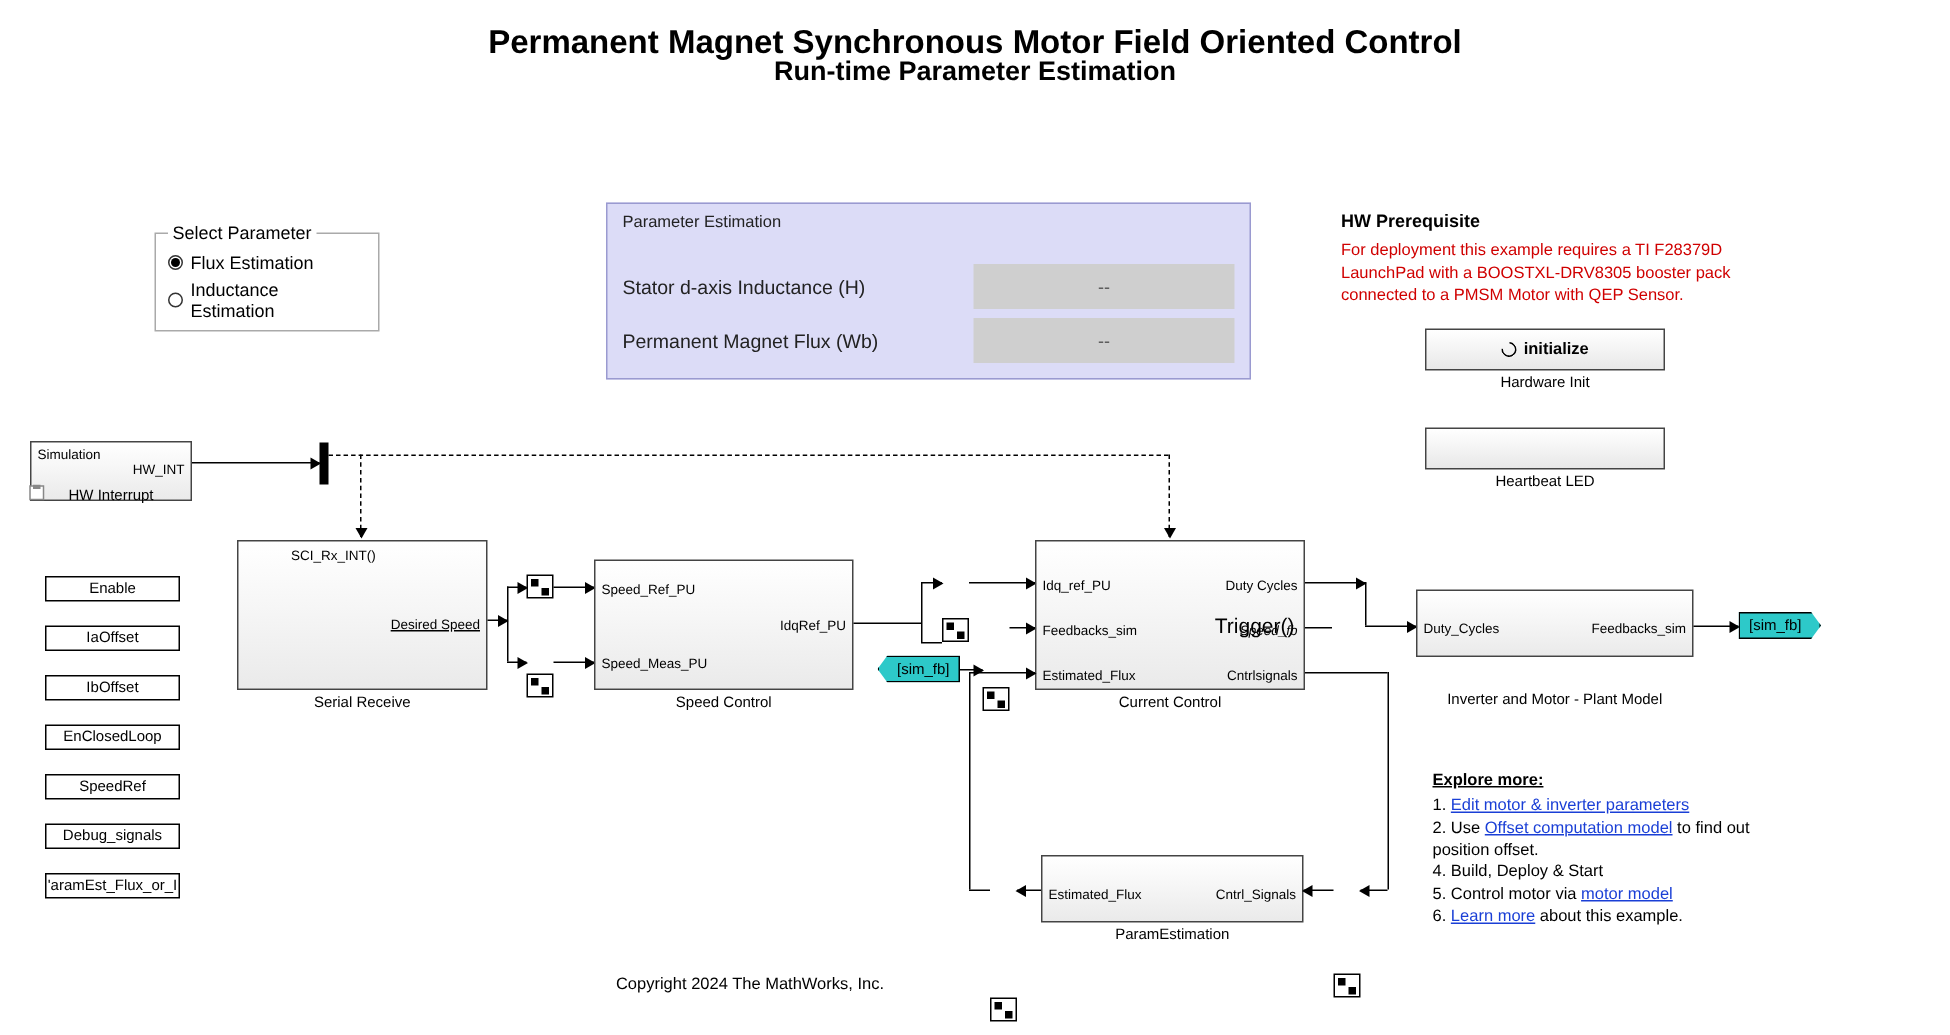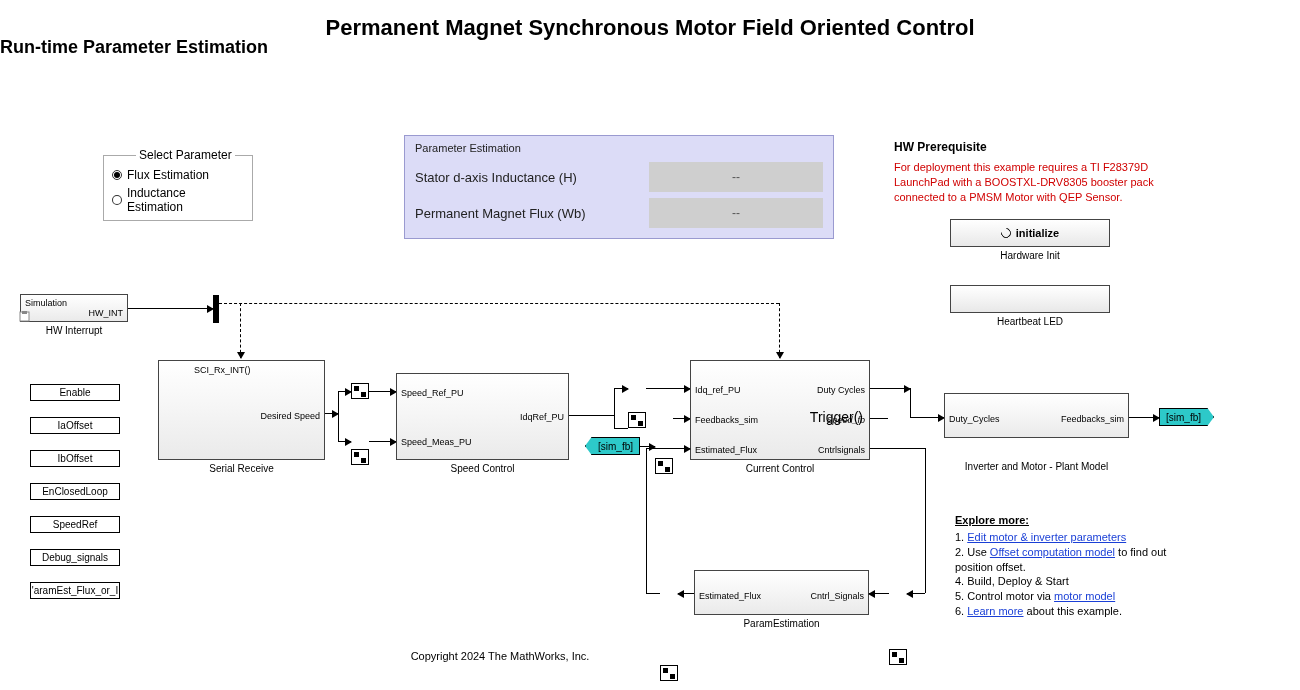--- a/index.html
+++ b/index.html
@@ -1,35 +1,35 @@
 <!DOCTYPE html>
 <html><head>
 <meta charset="utf-8">
 <style>
   * { box-sizing: border-box; margin: 0; padding: 0; }
   html, body { width: 1300px; height: 690px; background: #fff; font-family: Arial, Helvetica, sans-serif; position: relative; overflow: hidden; }
   .abs { position: absolute; }
   .title-main { font-size: 22px; font-weight: bold; text-align: center; width: 100%; color: #000; }
-  .title-sub { font-size: 18px; font-weight: bold; width: 100%; color: #000; }
+  .title-sub { font-size: 18px; font-weight: bold; text-align: center; width: 100%; color: #000; }
 
   .radio-panel {
     border: 1px solid #aaa; padding: 4px 8px 6px 8px; font-size: 12px;
     width: 150px;
   }
-  .radio-panel .legend { position: relative; top: -12px; background: #fff; padding: 0 3px; display: inline-block; margin-left: 24px; }
+  .radio-panel .legend { position: relative; top: -12px; background: #fff; padding: 0 3px; display: inline-block; }
   .radio-row { display:flex; align-items:center; gap:5px; margin-top:-6px; }
   .radio-row + .radio-row { margin-top: 4px; }
   .radio-outer { width:10px; height:10px; border:1px solid #333; border-radius:50%; display:inline-flex; align-items:center; justify-content:center; }
   .radio-inner { width:6px; height:6px; background:#000; border-radius:50%; }
 
   .pe-panel {
     background: #dcdcf7; border: 1px solid #9a9ad0; padding: 6px 10px 10px 10px;
     font-size: 11px; color: #222;
   }
-  .pe-panel .pe-title { margin-bottom: 8px; font-size: 11px; }
+  .pe-panel .pe-title { margin-bottom: 22px; font-size: 11px; }
   .pe-row { display:flex; align-items:center; height: 30px; margin-top: 6px; gap: 24px; }
   .pe-label { width: 210px; font-size: 13px; }
   .pe-value { flex: 1; background: #cfcfcf; height: 30px; display:flex; align-items:center; justify-content:center; color:#555; font-size:12px; }
 
   .hw-title { font-size: 12px; font-weight: bold; }
   .hw-text { font-size: 11px; color: #d00000; line-height: 1.35; width: 270px; }
 
   .shiny-block {
     background: linear-gradient(#fff,#f6f6f6 40%,#e8e8e8);
     border: 1px solid #444; text-align:center; font-size:11px;
@@ -124,21 +124,21 @@
 
 <div class="abs shiny-block" style="left:950px; top:219px; width:160px; height:28px;">
   <span class="init-icon"></span>
   <span style="font-weight:bold;">initialize</span>
 </div>
 <div class="abs block-caption" style="left:950px; top:250px; width:160px;">Hardware Init</div>
 
 <div class="abs shiny-block" style="left:950px; top:285px; width:160px; height:28px;"></div>
 <div class="abs block-caption" style="left:950px; top:316px; width:160px;">Heartbeat LED</div>
 
-<div class="abs simblock" style="left:20px; top:294px; width:108px; height:28px;">
+<div class="abs simblock" style="left:20px; top:294px; width:108px; height:40px;">
   <span class="port-l" style="top:3px;">Simulation</span>
   <span class="port-r" style="top:13px;">HW_INT</span>
   <svg class="abs" style="left:-2px; bottom:-2px;" width="12" height="12">
       <rect x="1" y="1" width="9" height="9" fill="#fff" stroke="#888"></rect>
       <rect x="3" y="0" width="5" height="3" fill="#888"></rect>
     </svg>
 </div>
 <div class="abs sub-label" style="left:20px; top:325px; width:108px;">HW Interrupt</div>
 
 <div class="abs mux" style="left:213px; top:295px; height:28px;"></div>
@@ -152,21 +152,21 @@
 <div class="abs tagblock" style="left:30px; top:384px;">Enable</div>
 <div class="abs tagblock" style="left:30px; top:417px;">IaOffset</div>
 <div class="abs tagblock" style="left:30px; top:450px;">IbOffset</div>
 <div class="abs tagblock" style="left:30px; top:483px;">EnClosedLoop</div>
 <div class="abs tagblock" style="left:30px; top:516px;">SpeedRef</div>
 <div class="abs tagblock" style="left:30px; top:549px;">Debug_signals</div>
 <div class="abs tagblock" style="left:30px; top:582px;">'aramEst_Flux_or_I</div>
 
 <div class="abs simblock" style="left:158px; top:360px; width:167px; height:100px;">
   <span class="port-l" style="top:4px; left:35px;">SCI_Rx_INT()</span>
-  <span class="port-r" style="top:50px;">Desired Speed</span>
+  <span class="port-r" style="top:50px;text-decoration:underline;">Desired Speed</span>
 </div>
 <div class="abs sub-label" style="left:158px; top:463px; width:167px;">Serial Receive</div>
 
 <div class="abs ratebox split" style="left:351px; top:383px;">
     <div class="rb-a"></div>
     <div class="rb-b"></div>
   </div>
 <div class="abs ratebox split" style="left:351px; top:433px;">
     <div class="rb-a"></div>
     <div class="rb-b"></div>

